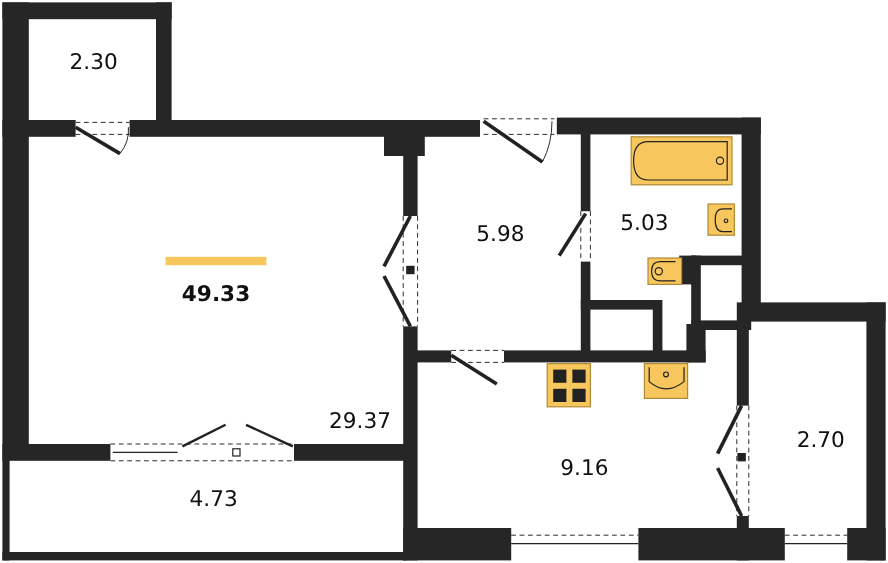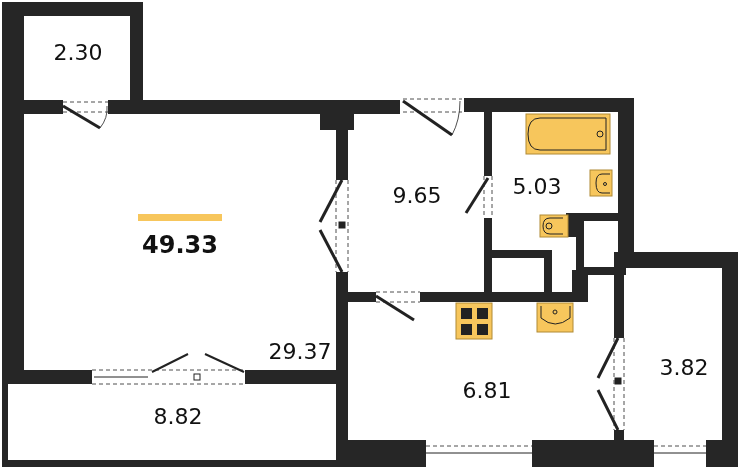--- a/index.html
+++ b/index.html
@@ -1,19 +1,19 @@
 <!DOCTYPE html>
 <html><head>
 <meta charset="utf-8">
 <style>
   html, body { margin: 0; padding: 0; background: #ffffff; }
   body { width: 740px; height: 469px; position: relative; overflow: hidden; font-family: "DejaVu Sans", sans-serif; }
   #plan { position: absolute; left: 0; top: 0; }
-  .label { position: absolute; font-family: "DejaVu Sans", sans-serif; color: #111; font-size: 22px; transform: translate(-50%, -50%); white-space: nowrap; }
-  .total { position: absolute; left: 180px; top: 245px; transform: translate(-50%, -50%); font-family: "DejaVu Sans", sans-serif; font-weight: bold; font-size: 24px; color: #111; }
+  .label { position: absolute; font-family: "DejaVu Sans", sans-serif; color: #111; font-size: 18px; transform: translate(-50%, -50%); white-space: nowrap; }
+  .total { position: absolute; left: 180px; top: 245px; transform: translate(-50%, -50%); font-family: "DejaVu Sans", sans-serif; font-weight: bold; font-size: 18px; color: #111; }
   .total-bar { position: absolute; left: 138px; top: 214px; width: 84px; height: 7px; background: #f7c65c; }
 </style>
 </head>
 <body>
 
 <svg id="plan" width="740" height="469" viewBox="0 0 740 469" xmlns="http://www.w3.org/2000/svg">
   <g fill="#262626">
 
     <rect x="2" y="2" width="22" height="380"></rect>
 
@@ -130,17 +130,17 @@
     <path d="M541 306 V318 Q555 330 570 318 V306" fill="none" stroke="#222"></path>
     <circle cx="555" cy="312" r="2" fill="none" stroke="#222"></circle>
   </g>
 </svg>
 
 <div class="total-bar"></div>
 <div class="total">49.33</div>
 
 <div class="label" style="left:78px;top:52px">2.30</div>
 <div class="label" style="left:300px;top:351px">29.37</div>
-<div class="label" style="left:417px;top:195px">9.65</div>
+<div class="label" style="left:417px;top:195px">5.98</div>
 <div class="label" style="left:537px;top:186px">5.03</div>
-<div class="label" style="left:487px;top:390px">6.81</div>
-<div class="label" style="left:684px;top:367px">3.82</div>
-<div class="label" style="left:178px;top:416px">8.82</div>
+<div class="label" style="left:487px;top:390px">9.16</div>
+<div class="label" style="left:684px;top:367px">2.70</div>
+<div class="label" style="left:178px;top:416px">4.73</div>
 
 </body></html>

